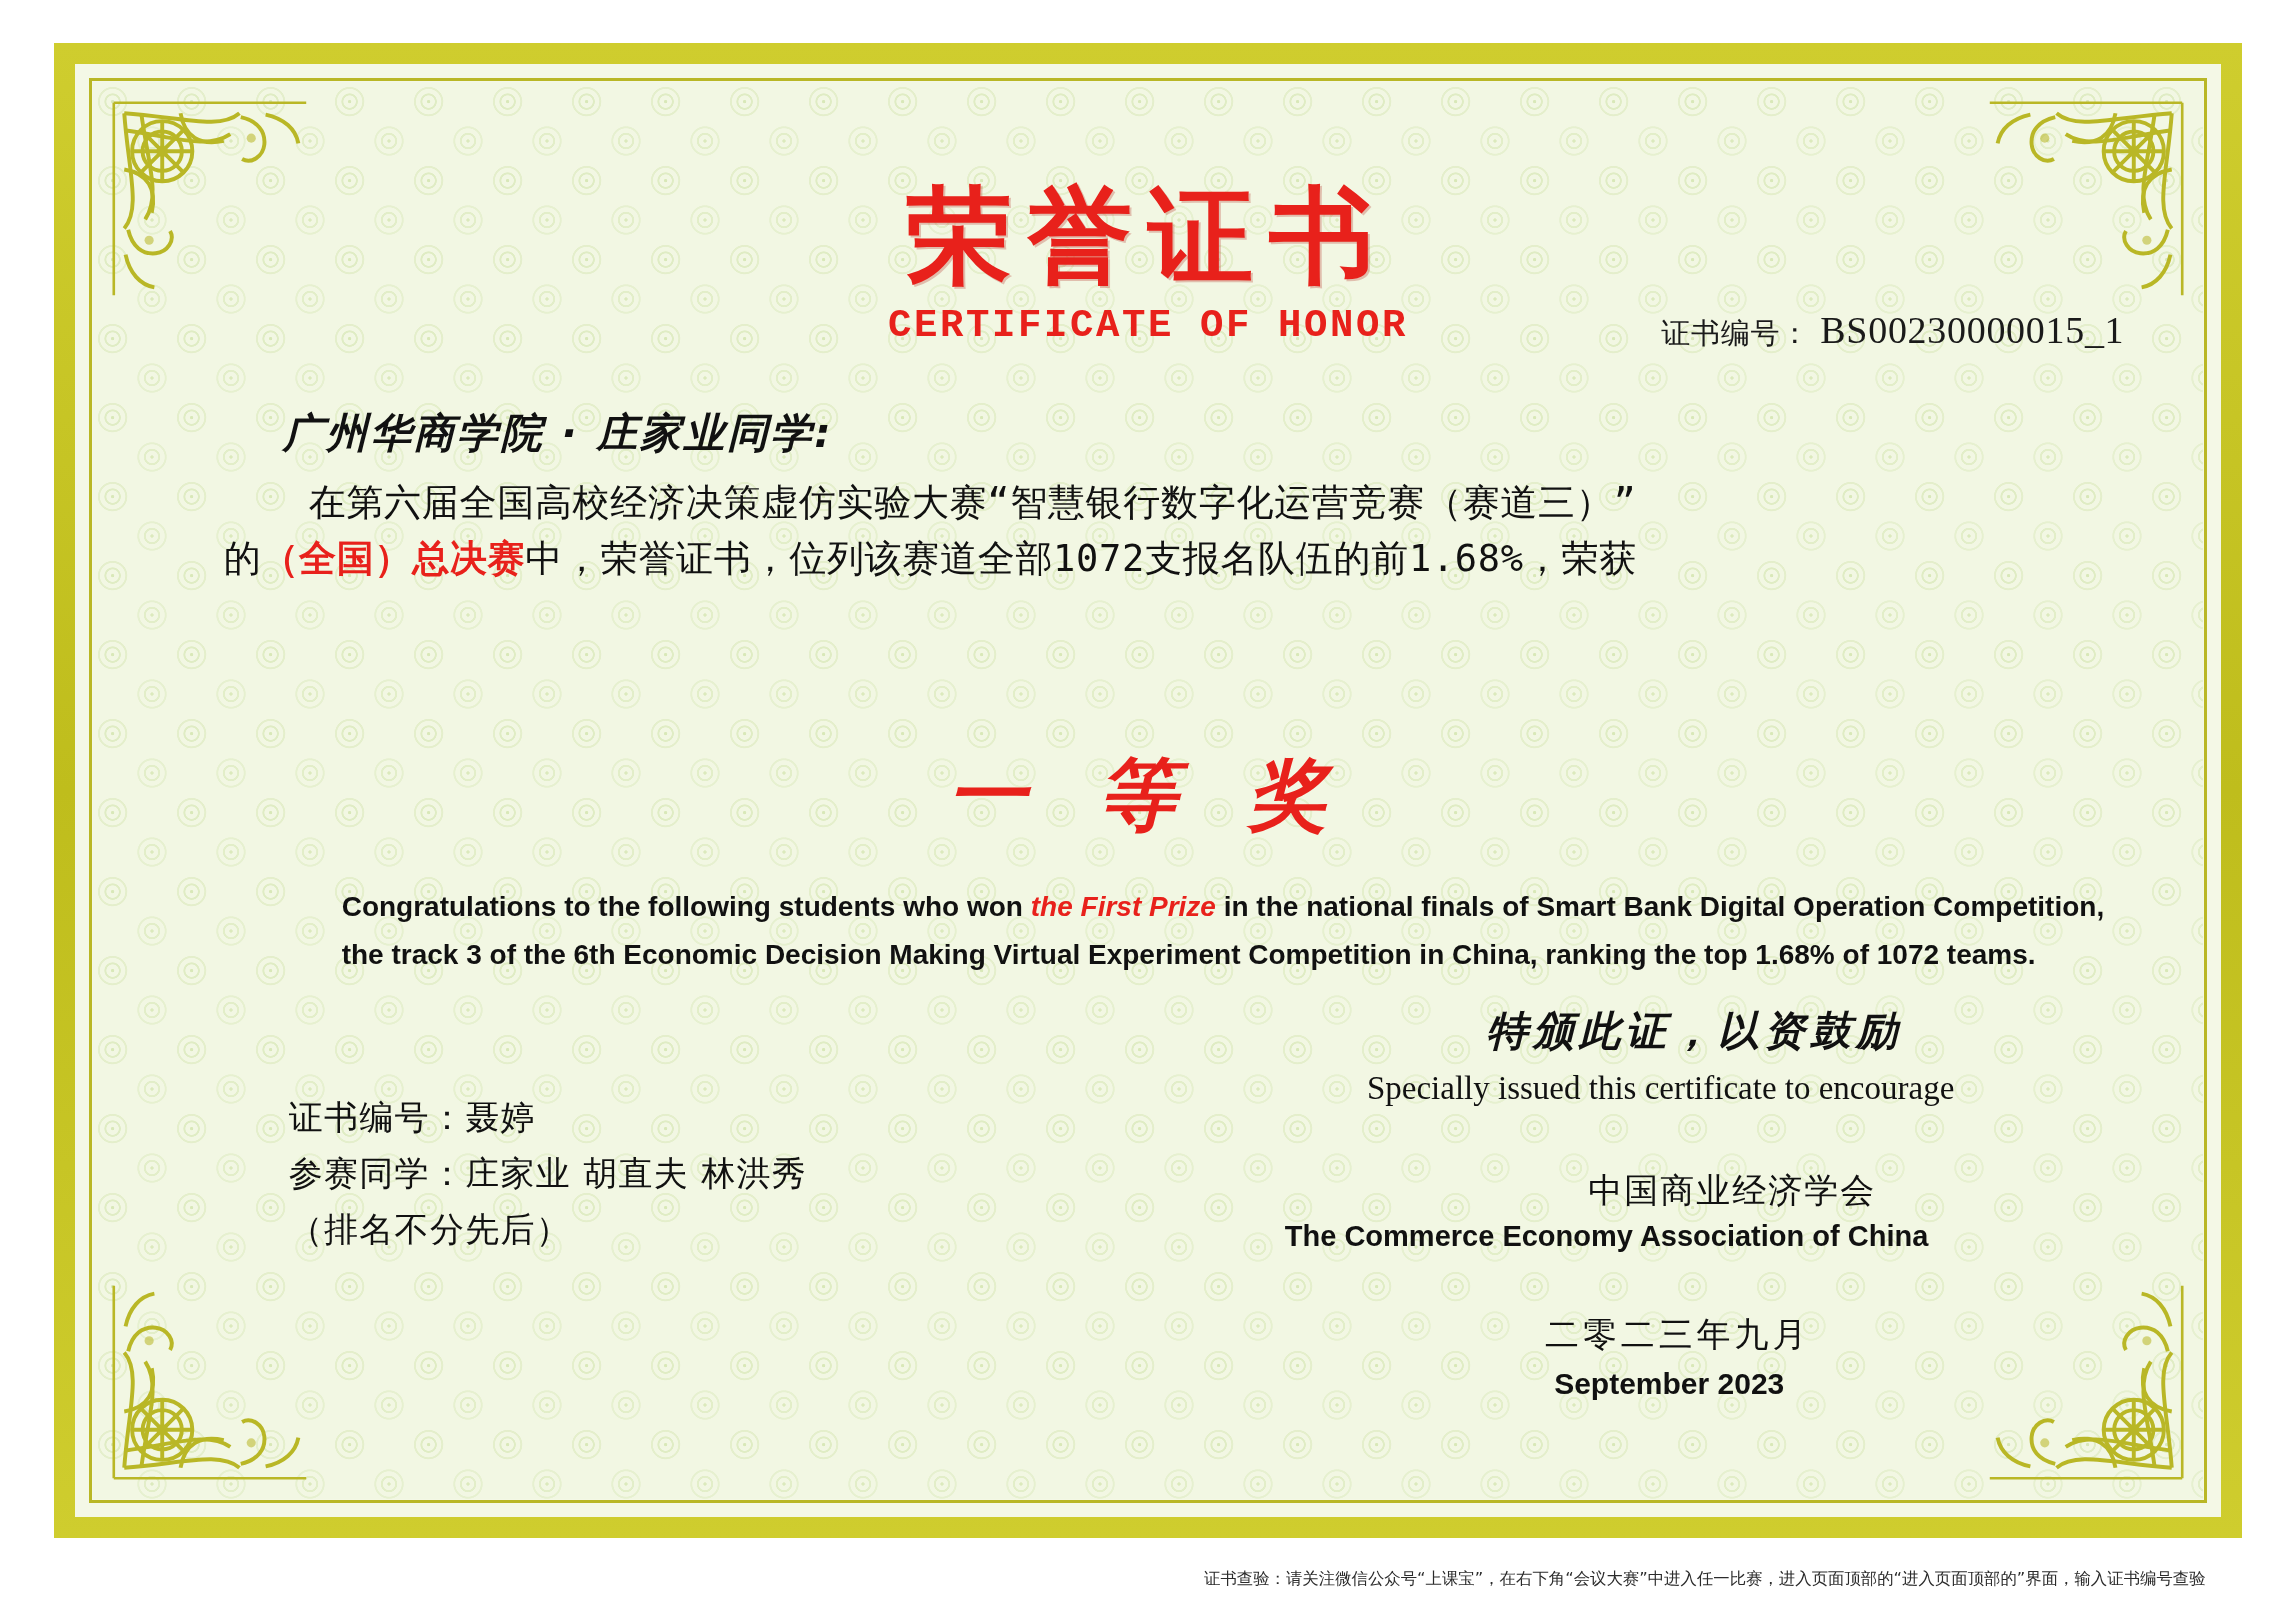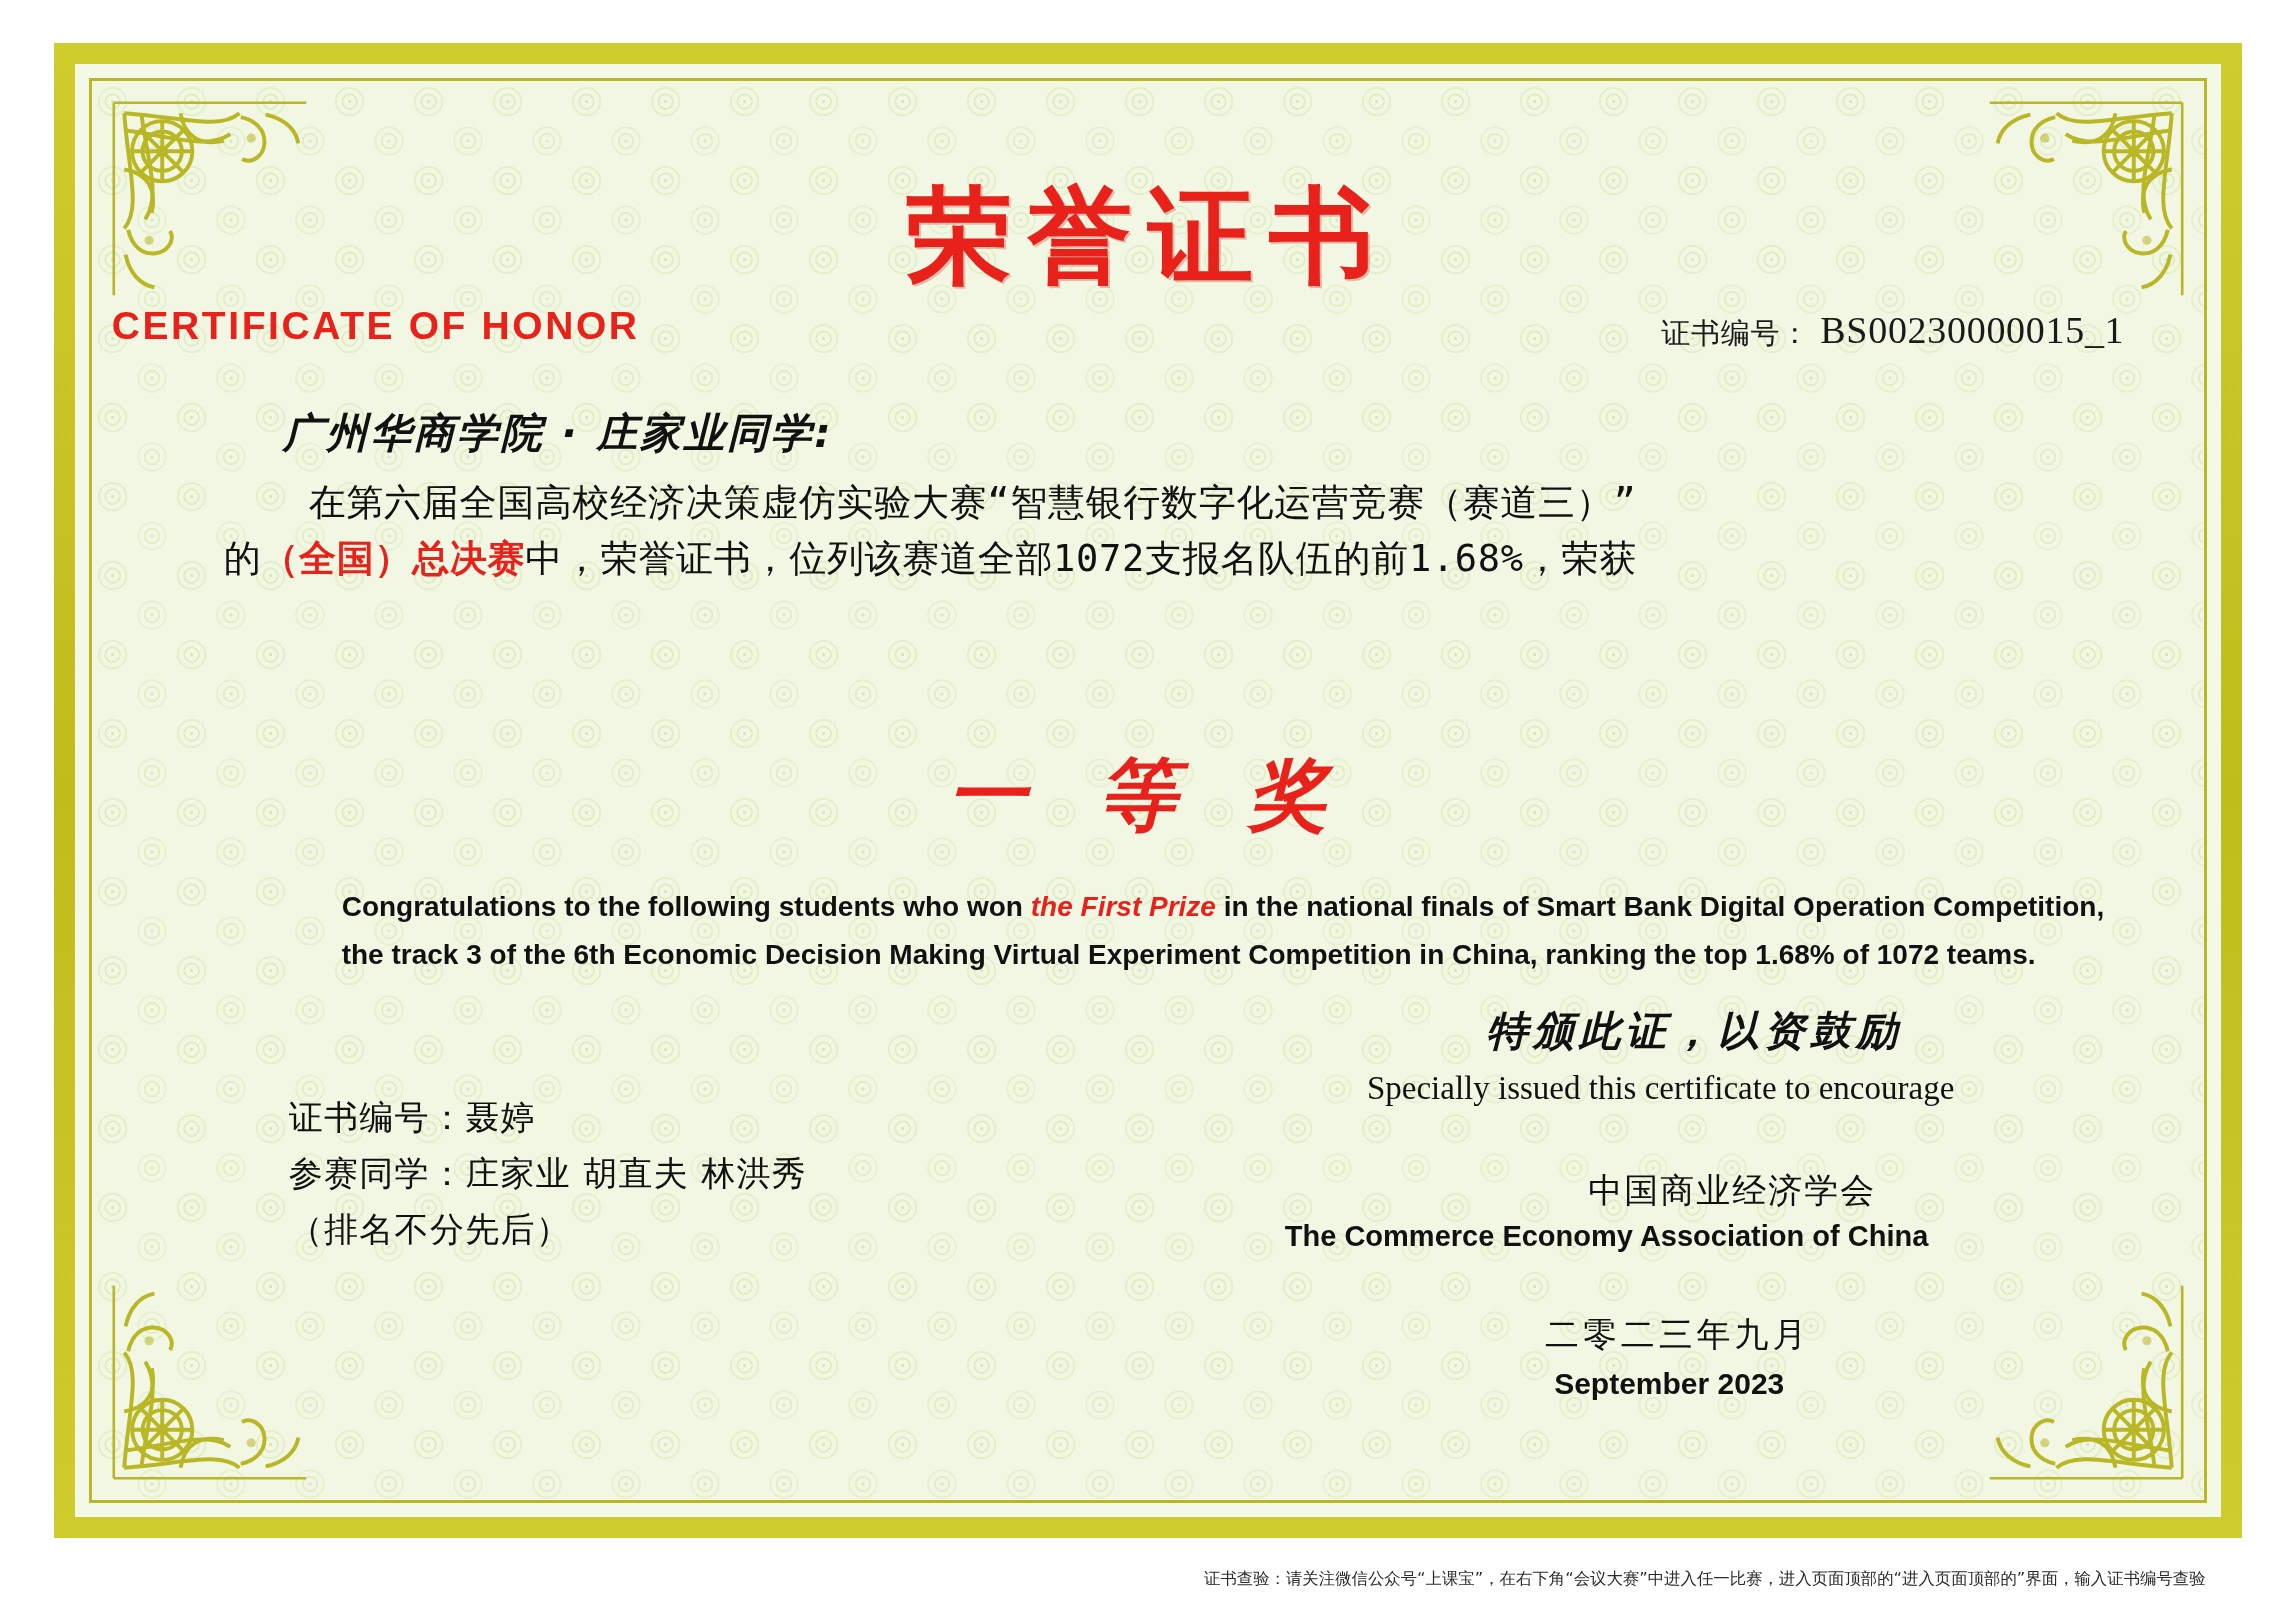--- a/index.html
+++ b/index.html
@@ -86,27 +86,26 @@
     font-weight: 700;
     letter-spacing: 15.7px;
     color: #e8211b;
     text-shadow: 2px 2px 0 rgba(170,20,10,0.25);
   }
   .title-en {
     position: absolute;
     top: 222px;
     left: 0;
     width: 100%;
-    text-align: left;
-    font-family: Liberation Sans, sans-serif;
+    text-align: center;
+    font-family: Liberation Mono, monospace;
     font-size: 39px;
     font-weight: 700;
     letter-spacing: 2.6px;
     color: #e8211b;
-    margin-left: 19px;
   }
   .cert-no {
     position: absolute;
     top: 226px;
     right: 79px;
     font-size: 33px;
     color: #1a1a1a;
     letter-spacing: 0.7px;
     white-space: nowrap;
   }

